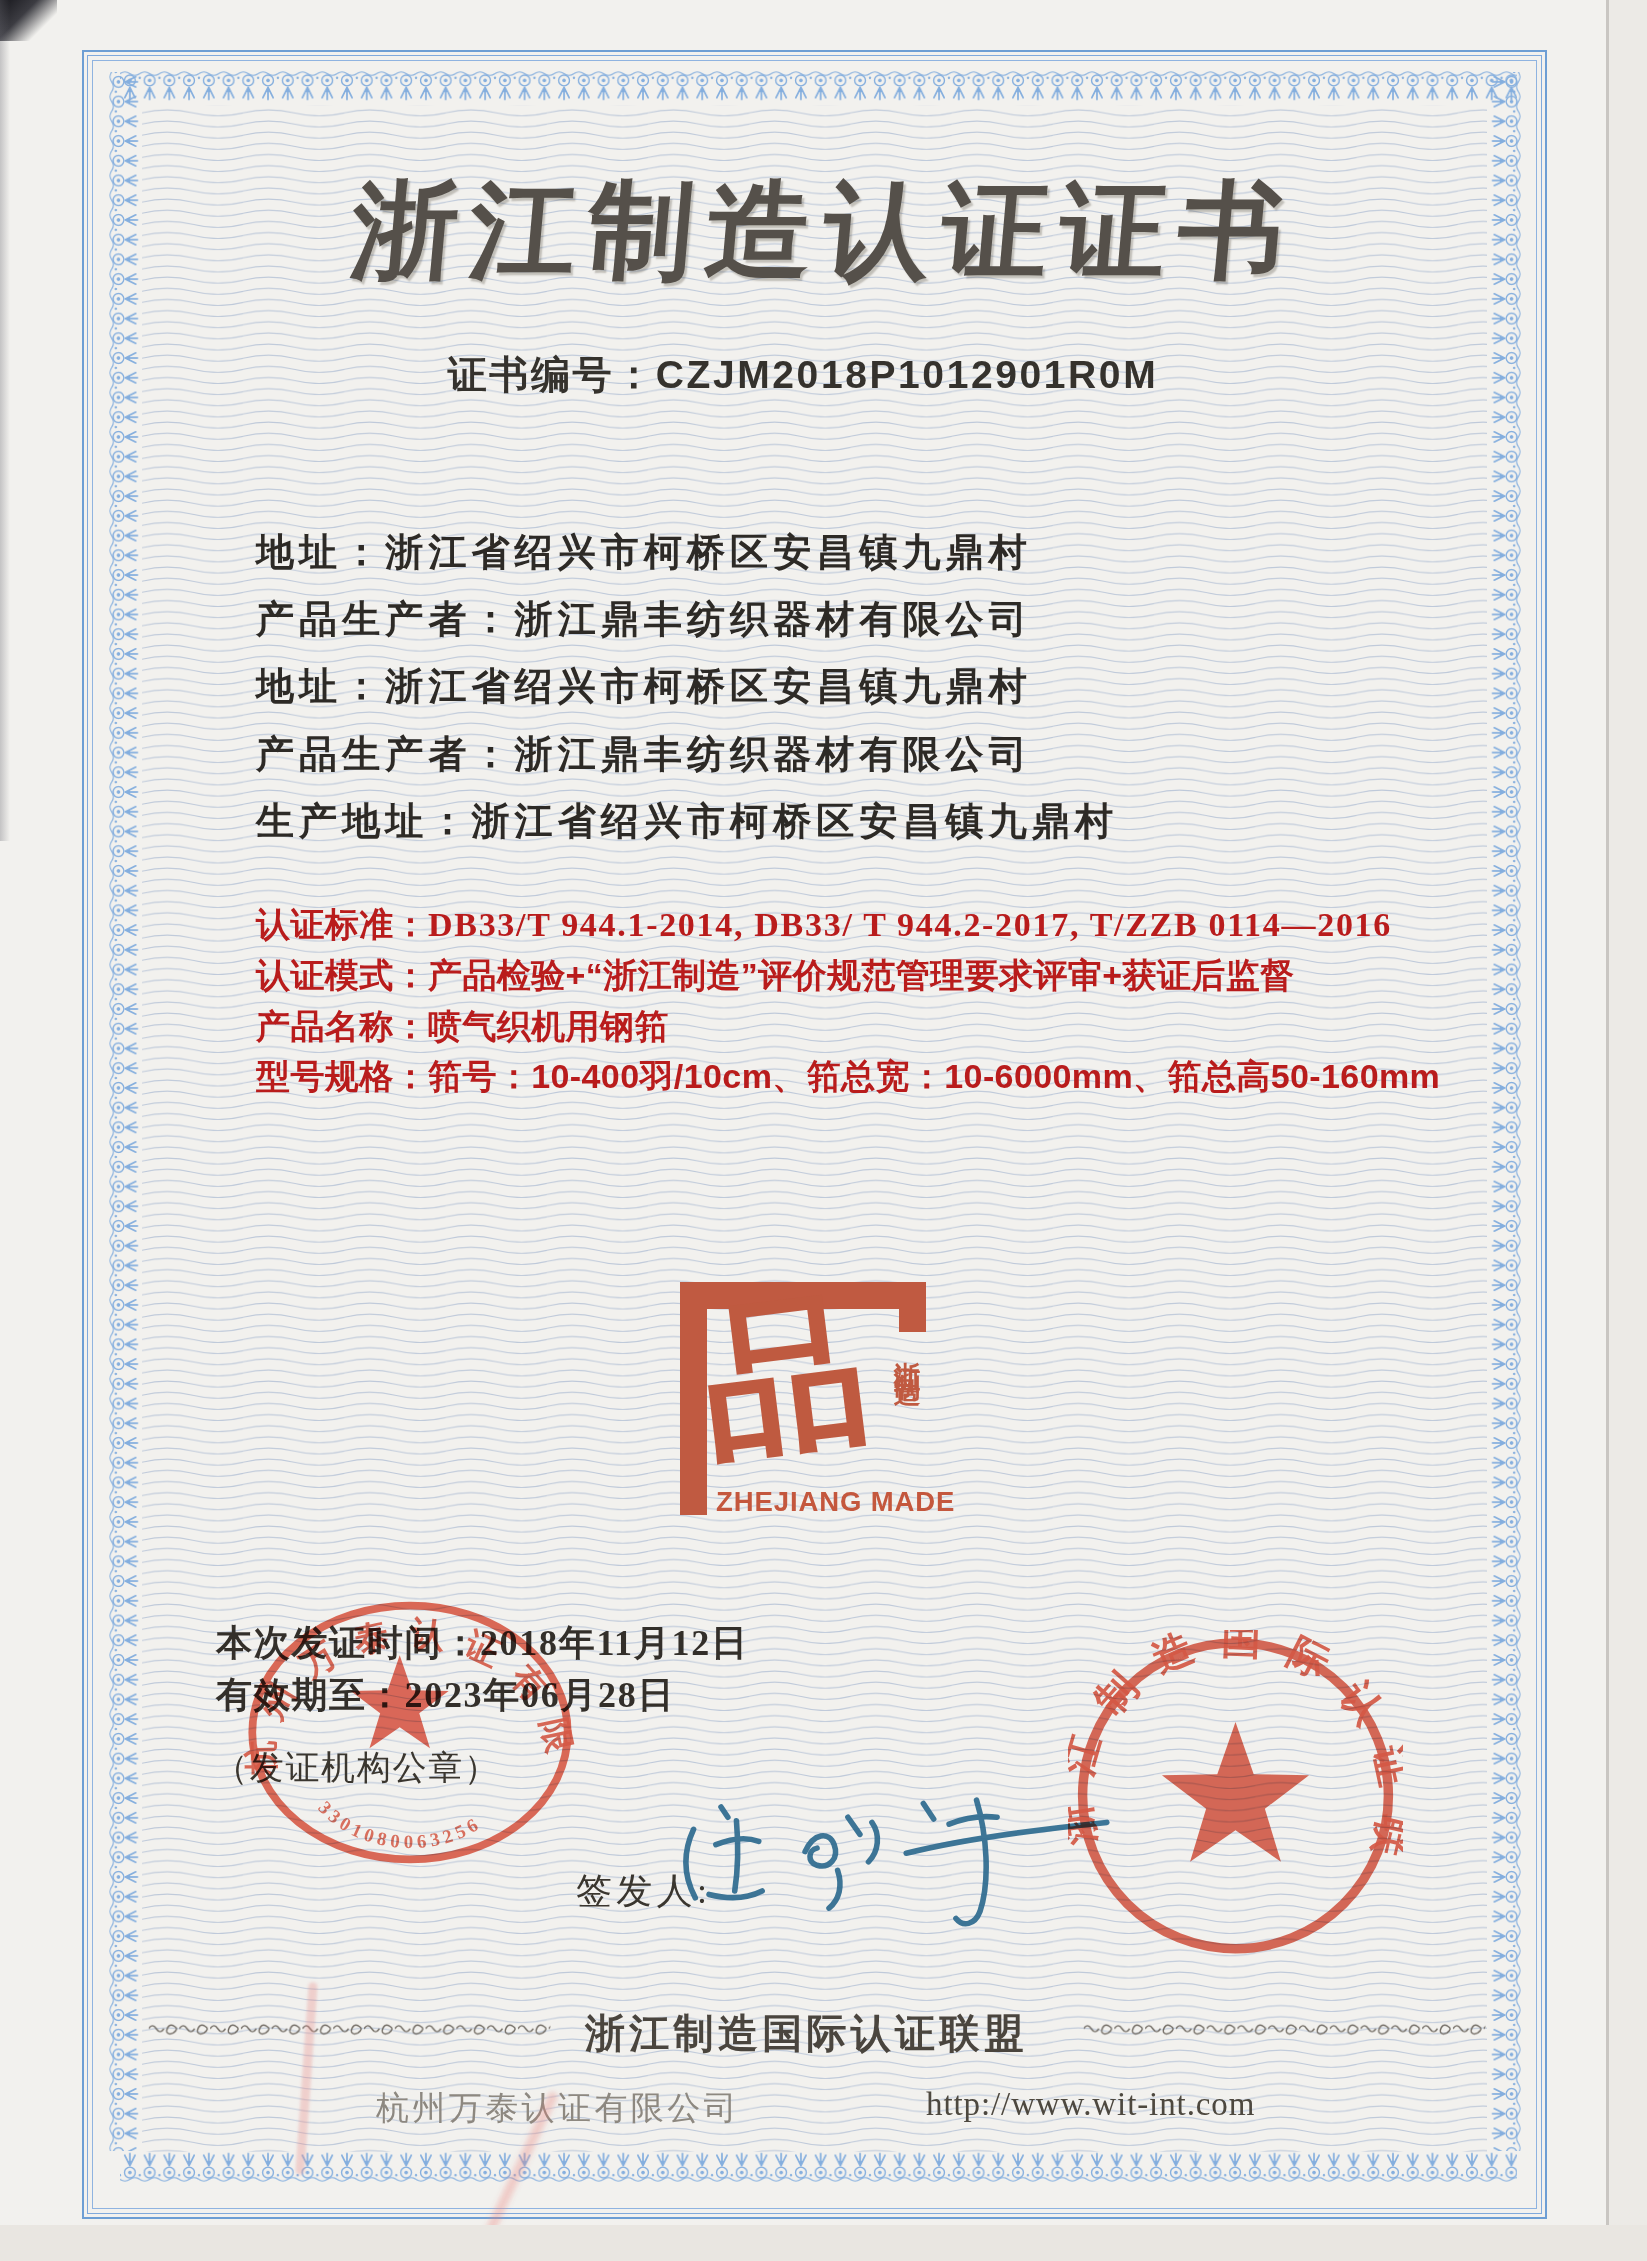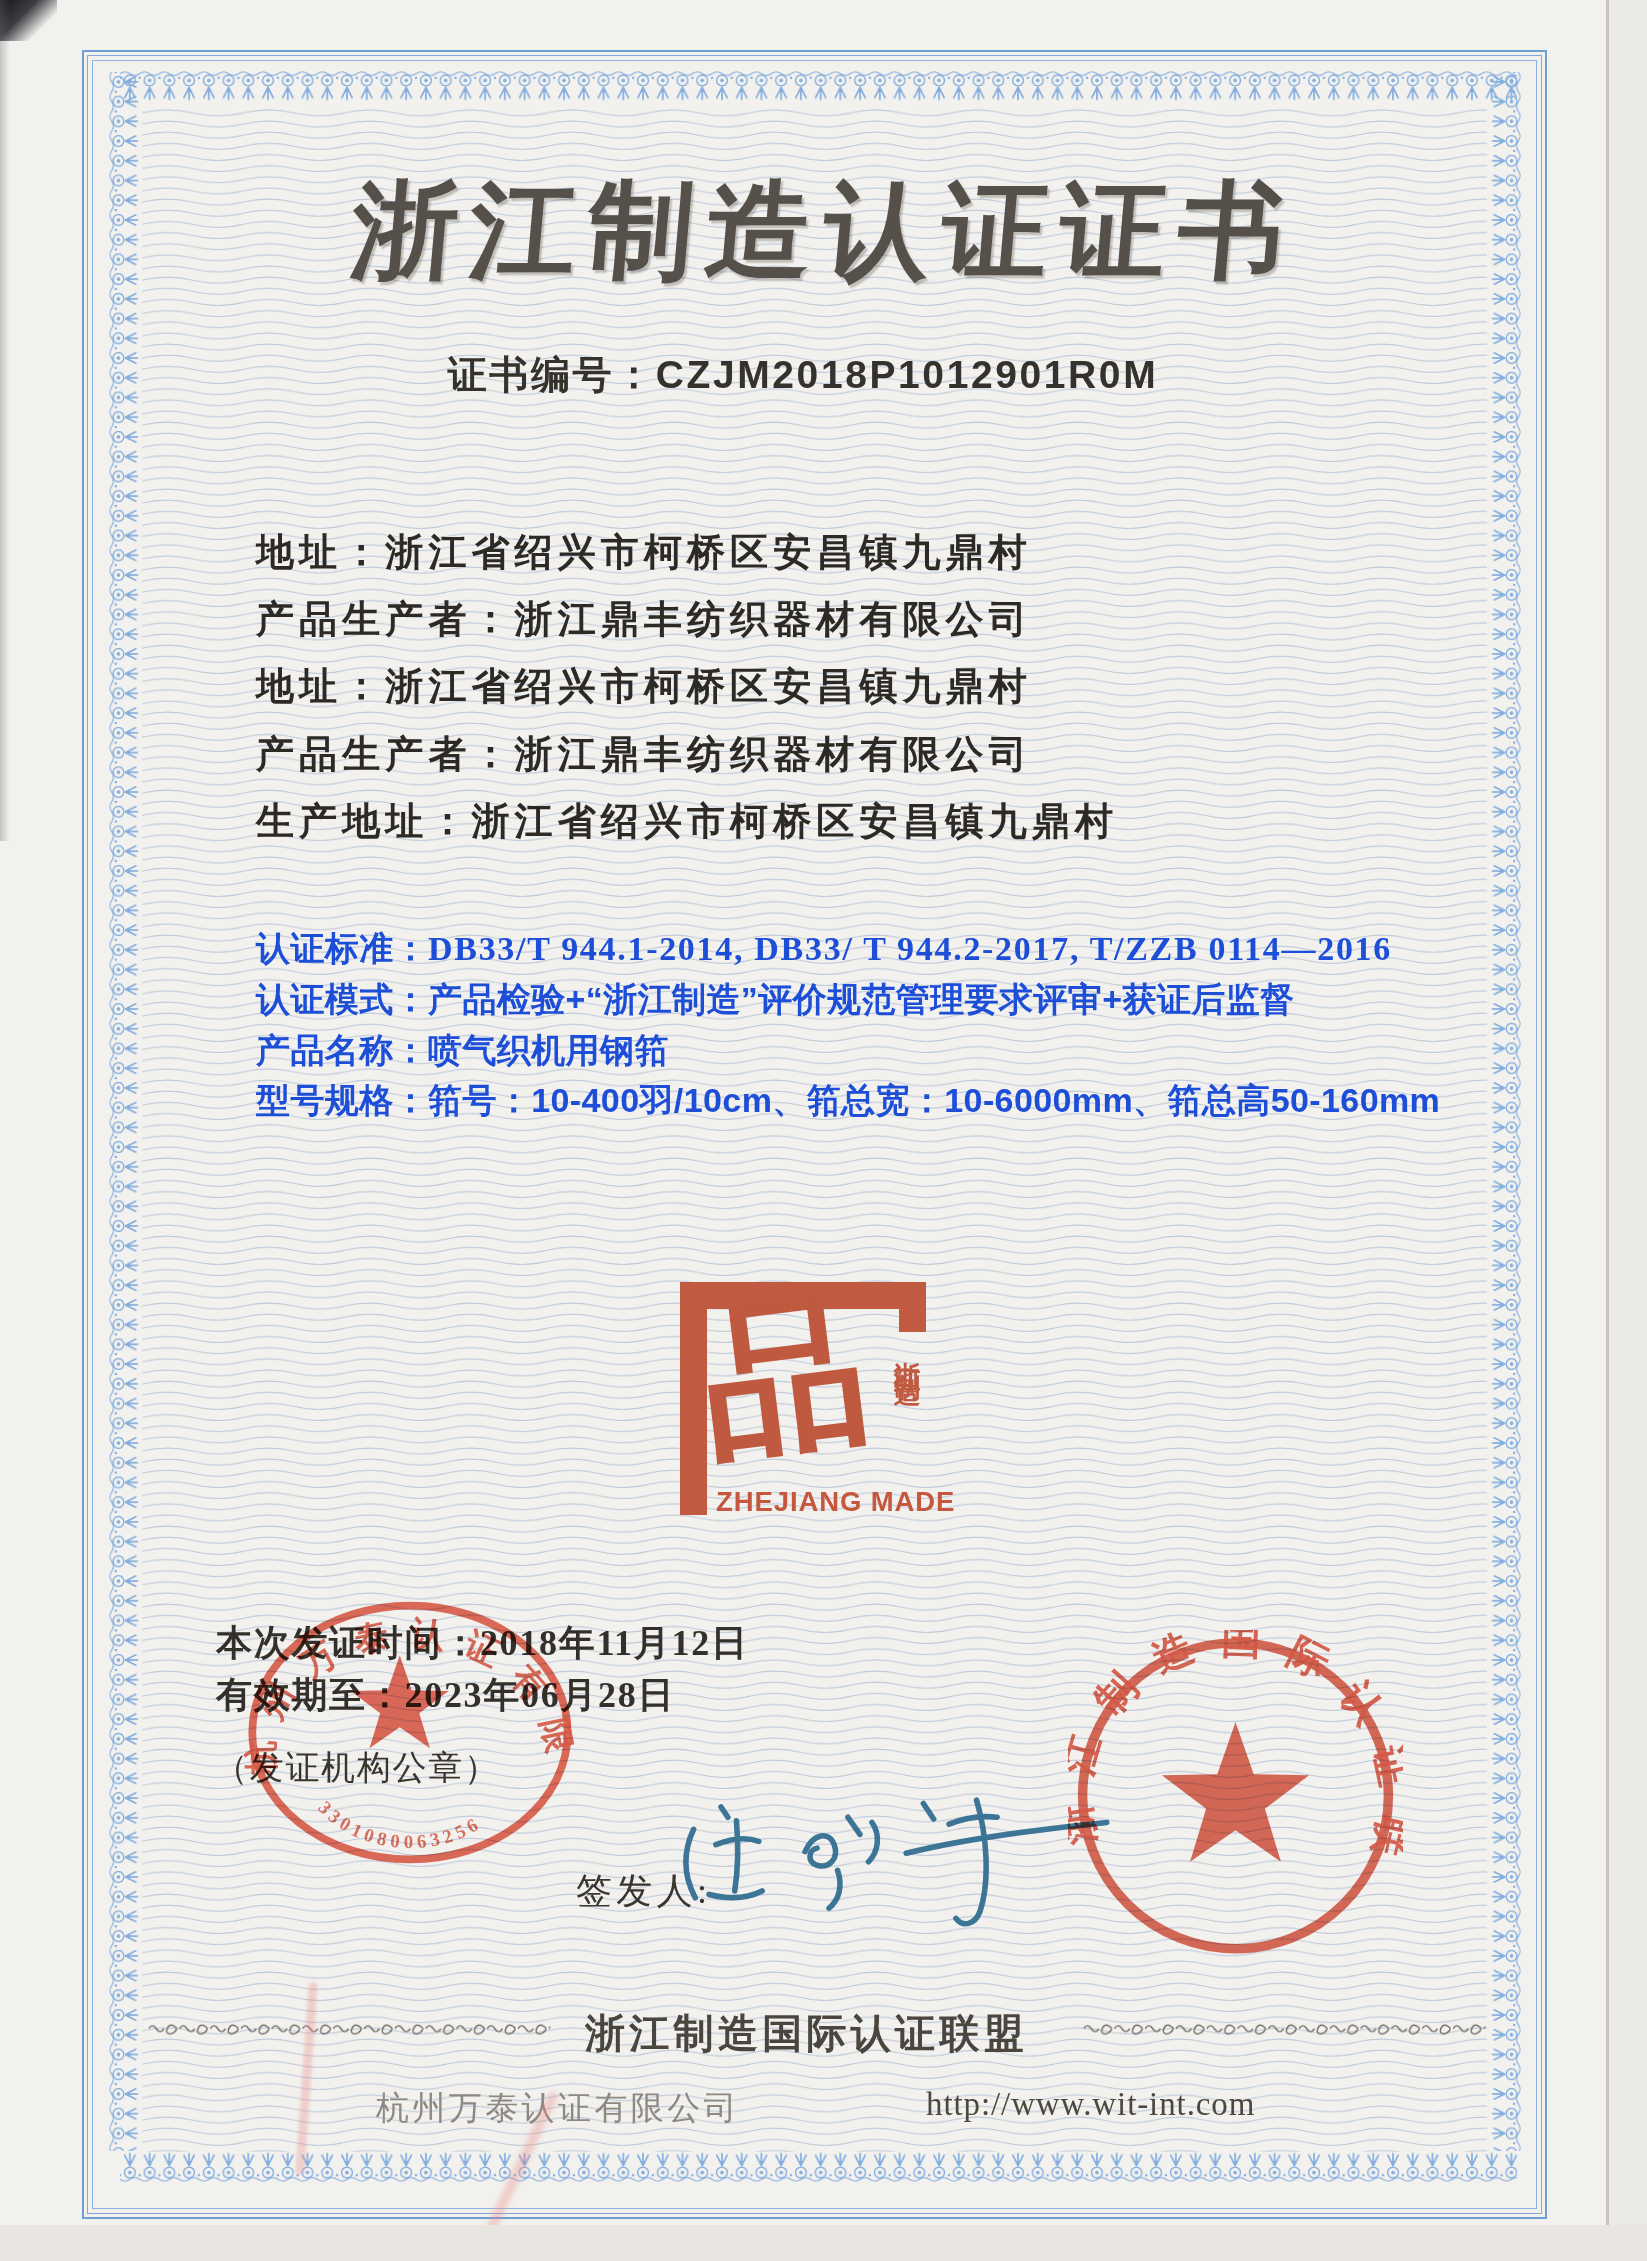--- a/index.html
+++ b/index.html
@@ -25,21 +25,21 @@
   .strip{position:absolute;height:33px;transform-origin:0 0;}
   .strip svg{display:block;}
   
   .title{left:0;top:160px;width:1647px;text-align:center;font-family:"Liberation Serif",serif;
     font-weight:bold;font-size:106px;letter-spacing:12px;color:#55504a;
     text-shadow:2.6px 2.6px 1.7px rgba(70,60,48,.28);}
   .title span{display:inline-block;transform:skewX(-5deg);}
   .certno{left:0;top:348px;width:1606px;text-align:center;font-size:39px;font-weight:bold;
     letter-spacing:2.6px;color:#35322d;}
   .frow{left:256px;font-size:38px;font-weight:bold;letter-spacing:5.1px;color:#2d2a26;white-space:nowrap;}
-  .srow{left:256px;font-size:34px;font-weight:bold;letter-spacing:0.4px;color:#1d4ed8;white-space:nowrap;margin-top:24px;}
+  .srow{left:256px;font-size:34px;font-weight:bold;letter-spacing:0.4px;color:#b91c1c;white-space:nowrap;}
   .srow .serifval{font-family:"Liberation Serif",serif;letter-spacing:1.7px;}
   .statement{left:252px;top:1120px;width:1234px;font-family:"Liberation Serif",serif;
     font-size:33px;line-height:53px;letter-spacing:0.9px;color:#2e2b26;text-indent:57px;text-align:justify;}
   .drow{left:216px;font-family:"Liberation Serif",serif;font-size:36px;font-weight:600;
     letter-spacing:1.7px;color:#332f2a;white-space:nowrap;}
   .sealnote{left:214px;top:1745px;font-family:"Liberation Serif",serif;font-size:34px;
     letter-spacing:1.7px;color:#3a362f;}
   .signer{left:576px;top:1867px;font-family:"Liberation Serif",serif;font-size:36px;
     letter-spacing:4.3px;color:#3a362f;}
   

